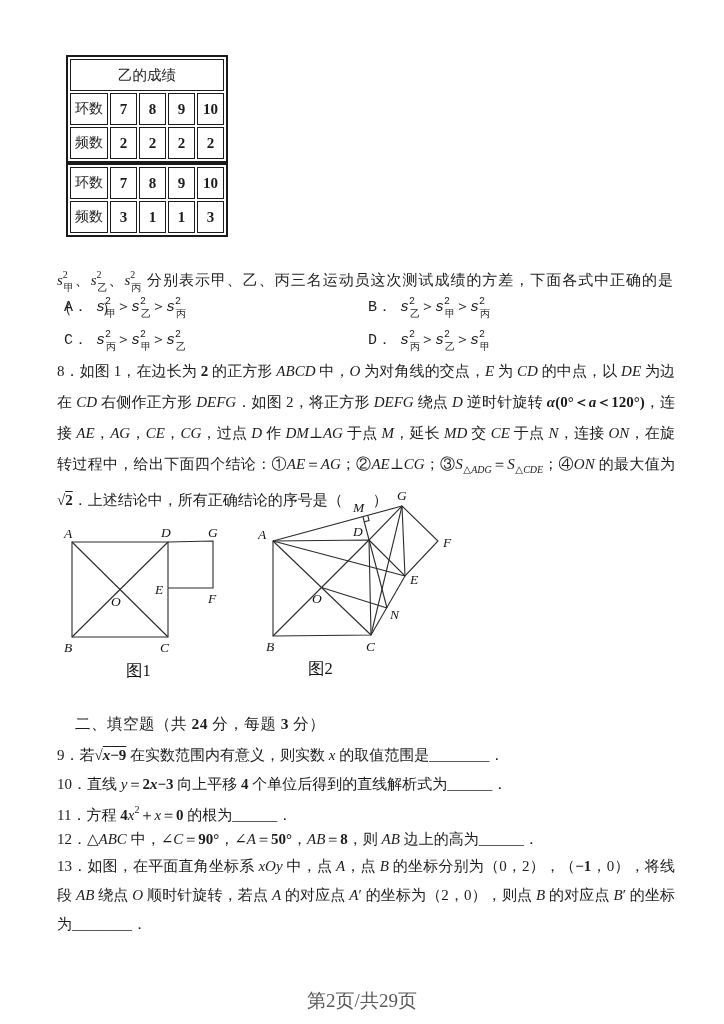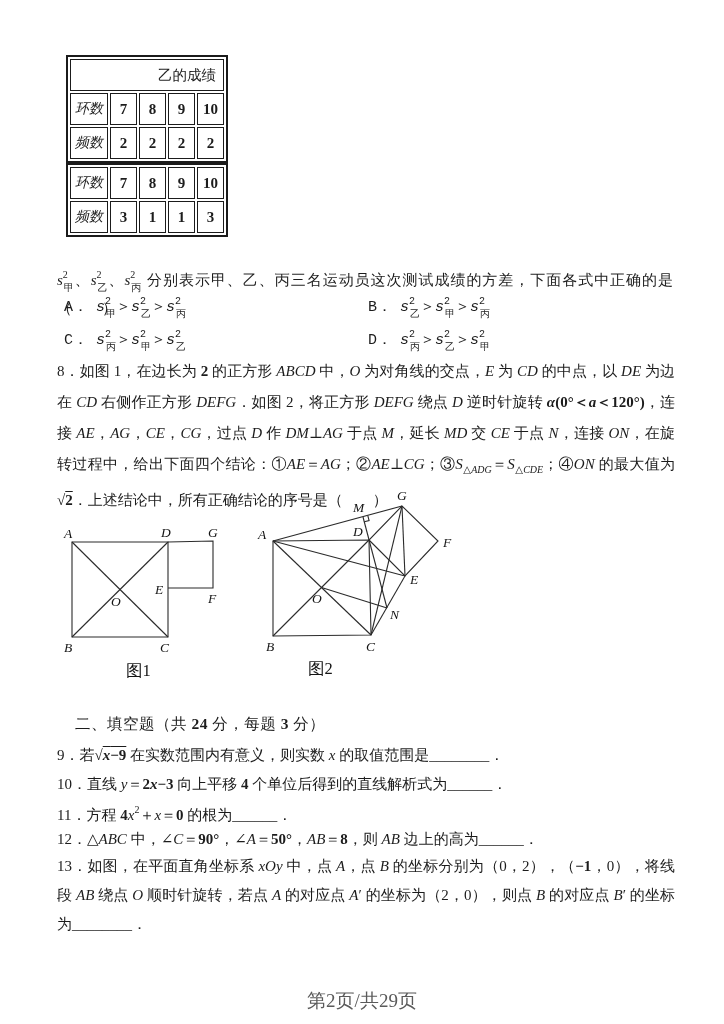--- a/index.html
+++ b/index.html
@@ -3,22 +3,22 @@
 <meta charset="utf-8">
 <style>
   html,body{margin:0;padding:0;background:#ffffff;}
   .page{position:relative;width:724px;height:1024px;background:#fff;overflow:hidden;
         font-family:"Liberation Serif","DejaVu Serif",serif;color:#1c1c1c;}
   .abs{position:absolute;}
   
   .score-table{border-collapse:separate;border-spacing:2px;border:2px solid #1b1b1b;background:#fff;}
   .score-table td{border:1.5px solid #1b1b1b;text-align:center;vertical-align:middle;
                   font-size:14px;padding:0;background:#fff;}
-  .score-table .t-title{text-align:right;padding:4px 7px;height:22px;font-size:14.5px;}
-  .score-table .t-label{width:36px;height:30px;font-style:italic;}
+  .score-table .t-title{text-align:center;padding:4px 7px;height:22px;font-size:14.5px;}
+  .score-table .t-label{width:36px;height:30px;}
   .score-table .t-val{width:25px;font-weight:bold;font-size:15px;}
   
   .stem{font-size:15px;line-height:31px;text-align:justify;}
   .oneline{font-size:15px;line-height:22px;white-space:nowrap;}
   sup{font-size:10px;position:relative;top:-1px;}
   sub{font-size:10px;}
   sub.st{margin-left:-5px;position:relative;top:2px;}
   .sqrt{white-space:nowrap;}
   .sqrt .rad{text-decoration:overline;}
   .q7opts{display:grid;grid-template-columns:304px auto;row-gap:11px;font-size:15px;padding-left:7px;font-family:Liberation Mono, monospace;}

